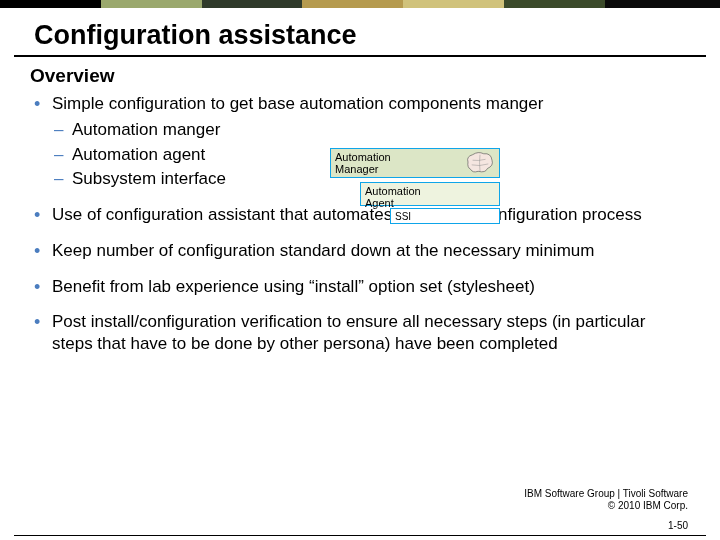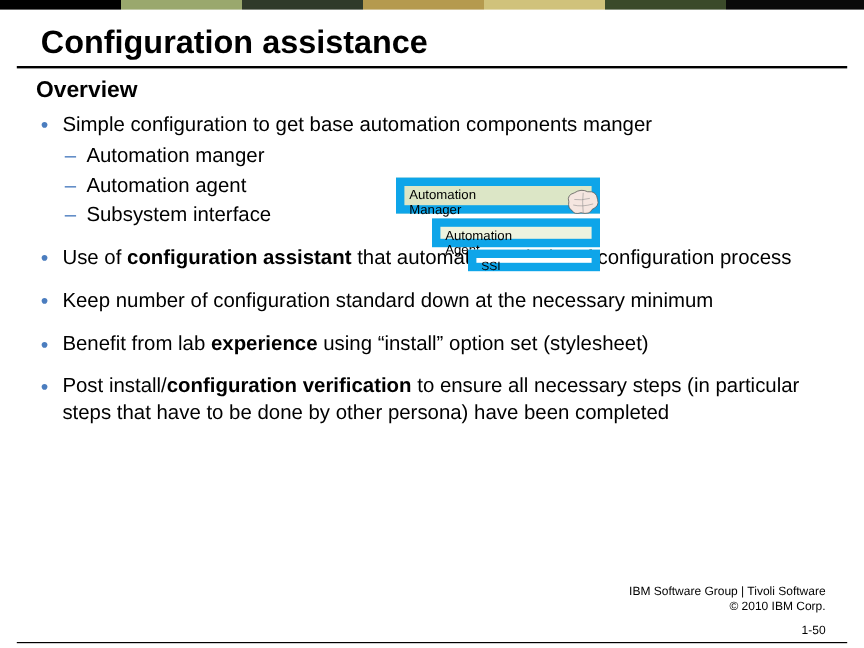--- a/index.html
+++ b/index.html
@@ -29,25 +29,25 @@
   ul.main > li::before {
     content: "•"; position: absolute; left: 4px; top: 0;
     color: #4b7dbf; font-size: 18px;
   }
   ul.sub { list-style: none; margin-top: 4px; }
   ul.sub > li { position: relative; padding-left: 20px; margin: 3px 0; }
   ul.sub > li::before {
     content: "–"; position: absolute; left: 2px; top: 0;
     color: #4b7dbf; font-size: 17px;
   }
-  .bold { font-weight: bold; }
+  .bold { font-weight: normal; }
   .norm { font-weight: normal; }
 
   .diagram { position: absolute; left: 330px; top: 148px; width: 230px; height: 90px; font-size: 11px; }
-  .dbox { position: absolute; border: 7px solid #0ea5e9; background: #dce6c6; padding: 2px 4px; line-height: 1.1; }
+  .dbox { position: absolute; border: 1px solid #0ea5e9; background: #dce6c6; padding: 2px 4px; line-height: 1.1; }
   .box-mgr { left: 0; top: 0; width: 170px; height: 30px; }
   .box-agent { left: 30px; top: 34px; width: 140px; height: 24px; background: #eef3df; }
   .box-ssi { left: 60px; top: 60px; width: 110px; height: 16px; background: #fff; font-size: 10px; text-align: left; padding-left: 4px; }
   .brain {
     position: absolute; left: 134px; top: 2px; width: 30px; height: 24px;
   }
   .brain svg { width: 100%; height: 100%; }
 
   .footer {
     position: absolute; bottom: 8px; right: 32px;

